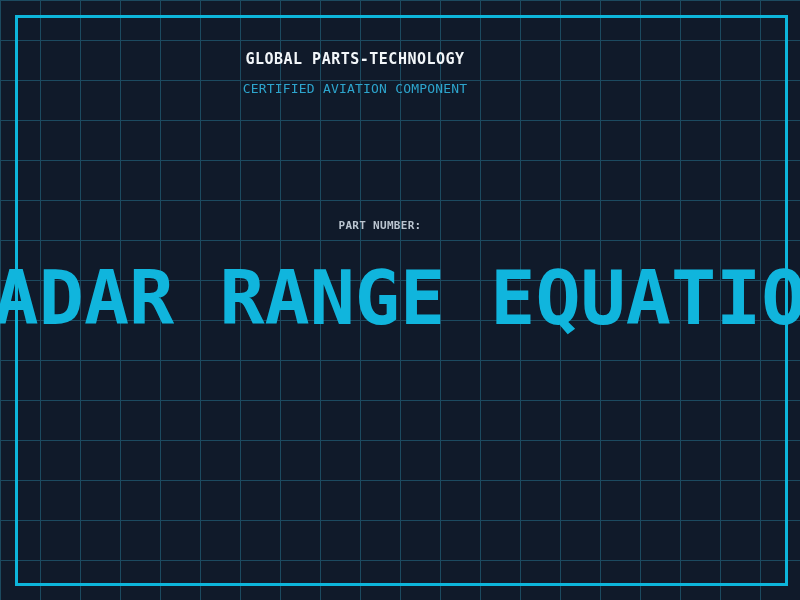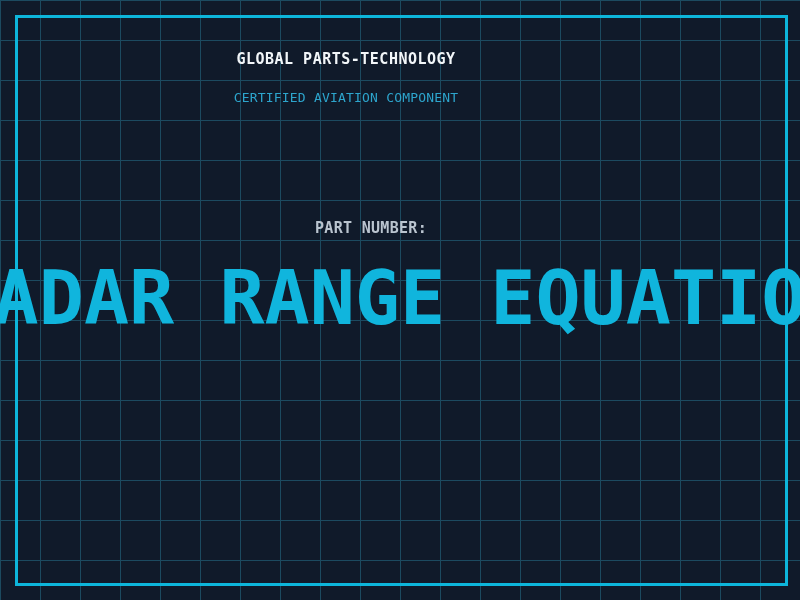--- a/index.html
+++ b/index.html
@@ -23,42 +23,41 @@
     position: absolute;
     left: 15px;
     top: 15px;
     width: 767px;
     height: 565px;
     border: 3px solid #0db5db;
     pointer-events: none;
   }
   .center-text {
     position: absolute;
-    left: 4px;
+    left: 13px;
     width: 684px;
     text-align: center;
     white-space: nowrap;
   }
   .company {
     top: 50px;
     font-size: 15px;
     font-weight: bold;
     letter-spacing: 0.5px;
     color: #f2f6f9;
   }
   .tagline {
     top: 81px;
     font-size: 13px;
     letter-spacing: 0.2px;
     color: #2da5cd;
-    margin-top: 9px;
   }
   .part-label {
     top: 219px;
-    font-size: 15px;
+    font-size: 11px;
     font-weight: bold;
     letter-spacing: 0.3px;
     color: #bac4cf;
     padding-left: 25px;
   }
   .part-name {
     position: absolute;
     top: 261px;
     left: 50%;
     transform: translateX(-50%);

